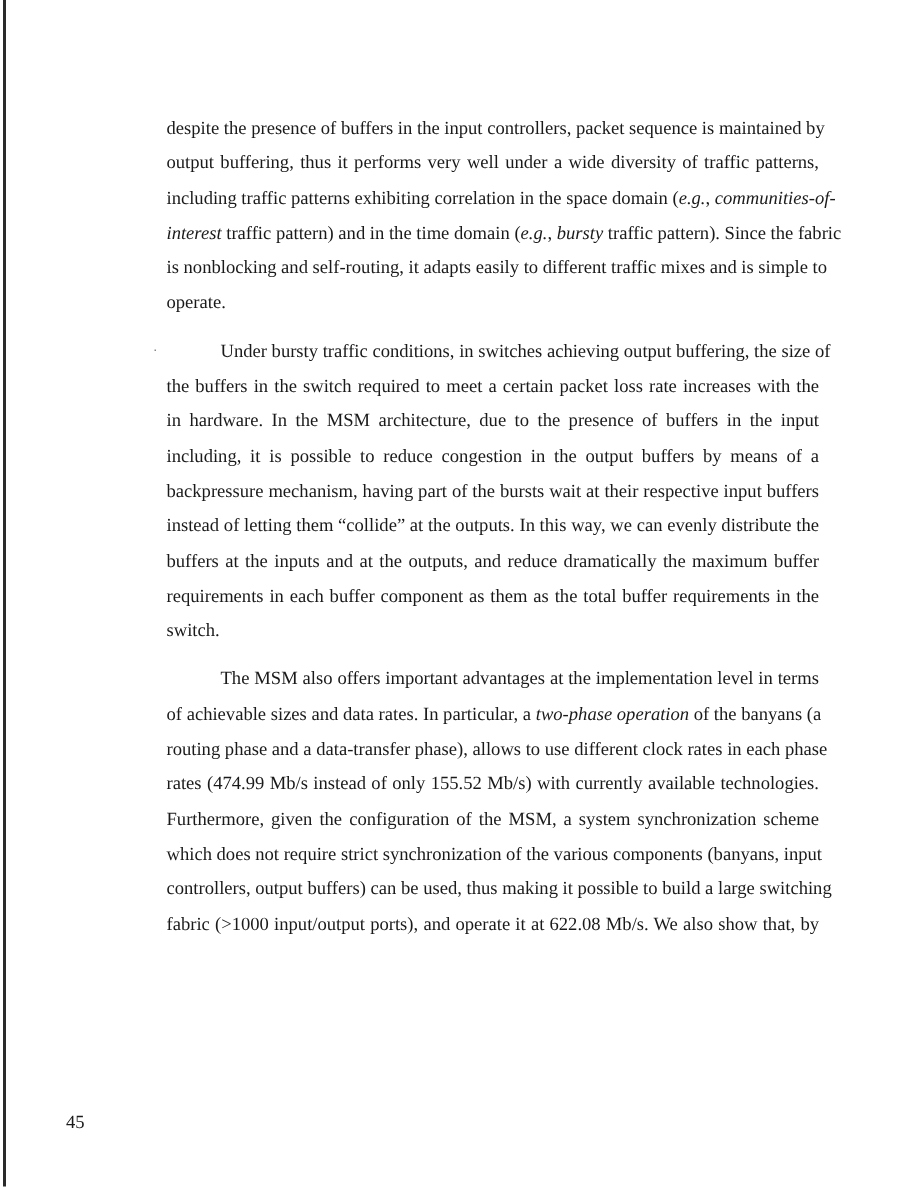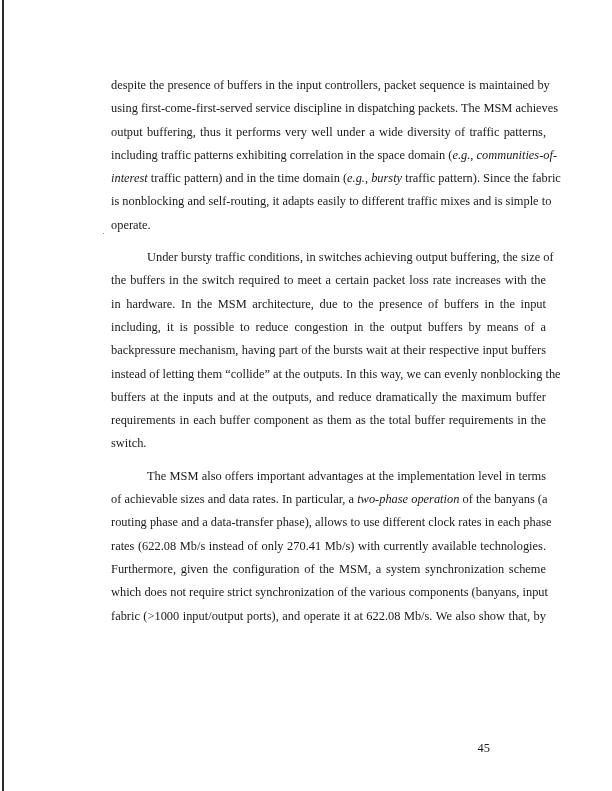--- a/index.html
+++ b/index.html
@@ -54,61 +54,61 @@
     }
     .gap {
       height: 9px;
     }
     em { font-style: italic; }
     .page-number {
       position: absolute;
       left: 0;
       width: 490px;
       top: 741px;
-      text-align: right;
+      text-align: left;
       font-family: "Liberation Serif", "DejaVu Serif", serif;
       font-size: 12.4px;
       color: #1a1a1a;
       padding-left: 44px;
       box-sizing: border-box;
     }
   </style>
 </head>
 <body>
 
 <div class="edge-line"></div>
 <div class="stray-mark"></div>
 
 <div class="page" id="page-body">
     <div>
       <span class="line"><span>despite the presence of buffers in the input controllers, packet sequence is maintained by</span></span>
-      <span class="line"><span>using first-come-first-served service discipline in dispatching packets. The MSM achieves</span></span>
       <span class="line"><span>output buffering, thus it performs very well under a wide diversity of traffic patterns,</span></span>
       <span class="line"><span>including traffic patterns exhibiting correlation in the space domain (</span><em>e.g.</em><span>, </span><em>communities-of-</em></span>
       <span class="line"><em>interest</em><span> traffic pattern) and in the time domain (</span><em>e.g.</em><span>, </span><em>bursty</em><span> traffic pattern). Since the fabric</span></span>
       <span class="line"><span>is nonblocking and self-routing, it adapts easily to different traffic mixes and is simple to</span></span>
       <span class="line last"><span>operate.</span></span>
     </div>
     <div class="gap"></div>
     <div>
       <span class="line indent"><span>Under bursty traffic conditions, in switches achieving output buffering, the size of</span></span>
       <span class="line"><span>the buffers in the switch required to meet a certain packet loss rate increases with the</span></span>
       <span class="line"><span>in hardware. In the MSM architecture, due to the presence of buffers in the input</span></span>
       <span class="line"><span>including, it is possible to reduce congestion in the output buffers by means of a</span></span>
       <span class="line"><span>backpressure mechanism, having part of the bursts wait at their respective input buffers</span></span>
-      <span class="line"><span>instead of letting them “collide” at the outputs. In this way, we can evenly nonblocking the</span></span>
+      <span class="line"><span>instead of letting them “collide” at the outputs. In this way, we can evenly distribute the</span></span>
       <span class="line"><span>buffers at the inputs and at the outputs, and reduce dramatically the maximum buffer</span></span>
       <span class="line"><span>requirements in each buffer component as them as the total buffer requirements in the</span></span>
       <span class="line last"><span>switch.</span></span>
     </div>
     <div class="gap"></div>
     <div>
       <span class="line indent"><span>The MSM also offers important advantages at the implementation level in terms</span></span>
       <span class="line"><span>of achievable sizes and data rates. In particular, a </span><em>two-phase operation</em><span> of the banyans (a</span></span>
       <span class="line"><span>routing phase and a data-transfer phase), allows to use different clock rates in each phase</span></span>
-      <span class="line"><span>rates (622.08 Mb/s instead of only 270.41 Mb/s) with currently available technologies.</span></span>
+      <span class="line"><span>rates (474.99 Mb/s instead of only 155.52 Mb/s) with currently available technologies.</span></span>
       <span class="line"><span>Furthermore, given the configuration of the MSM, a system synchronization scheme</span></span>
       <span class="line"><span>which does not require strict synchronization of the various components (banyans, input</span></span>
+      <span class="line"><span>controllers, output buffers) can be used, thus making it possible to build a large switching</span></span>
       <span class="line"><span>fabric (&gt;1000 input/output ports), and operate it at 622.08 Mb/s. We also show that, by</span></span>
     </div>
   </div>
 
 <div class="page-number">45</div>
 
 </body></html>

